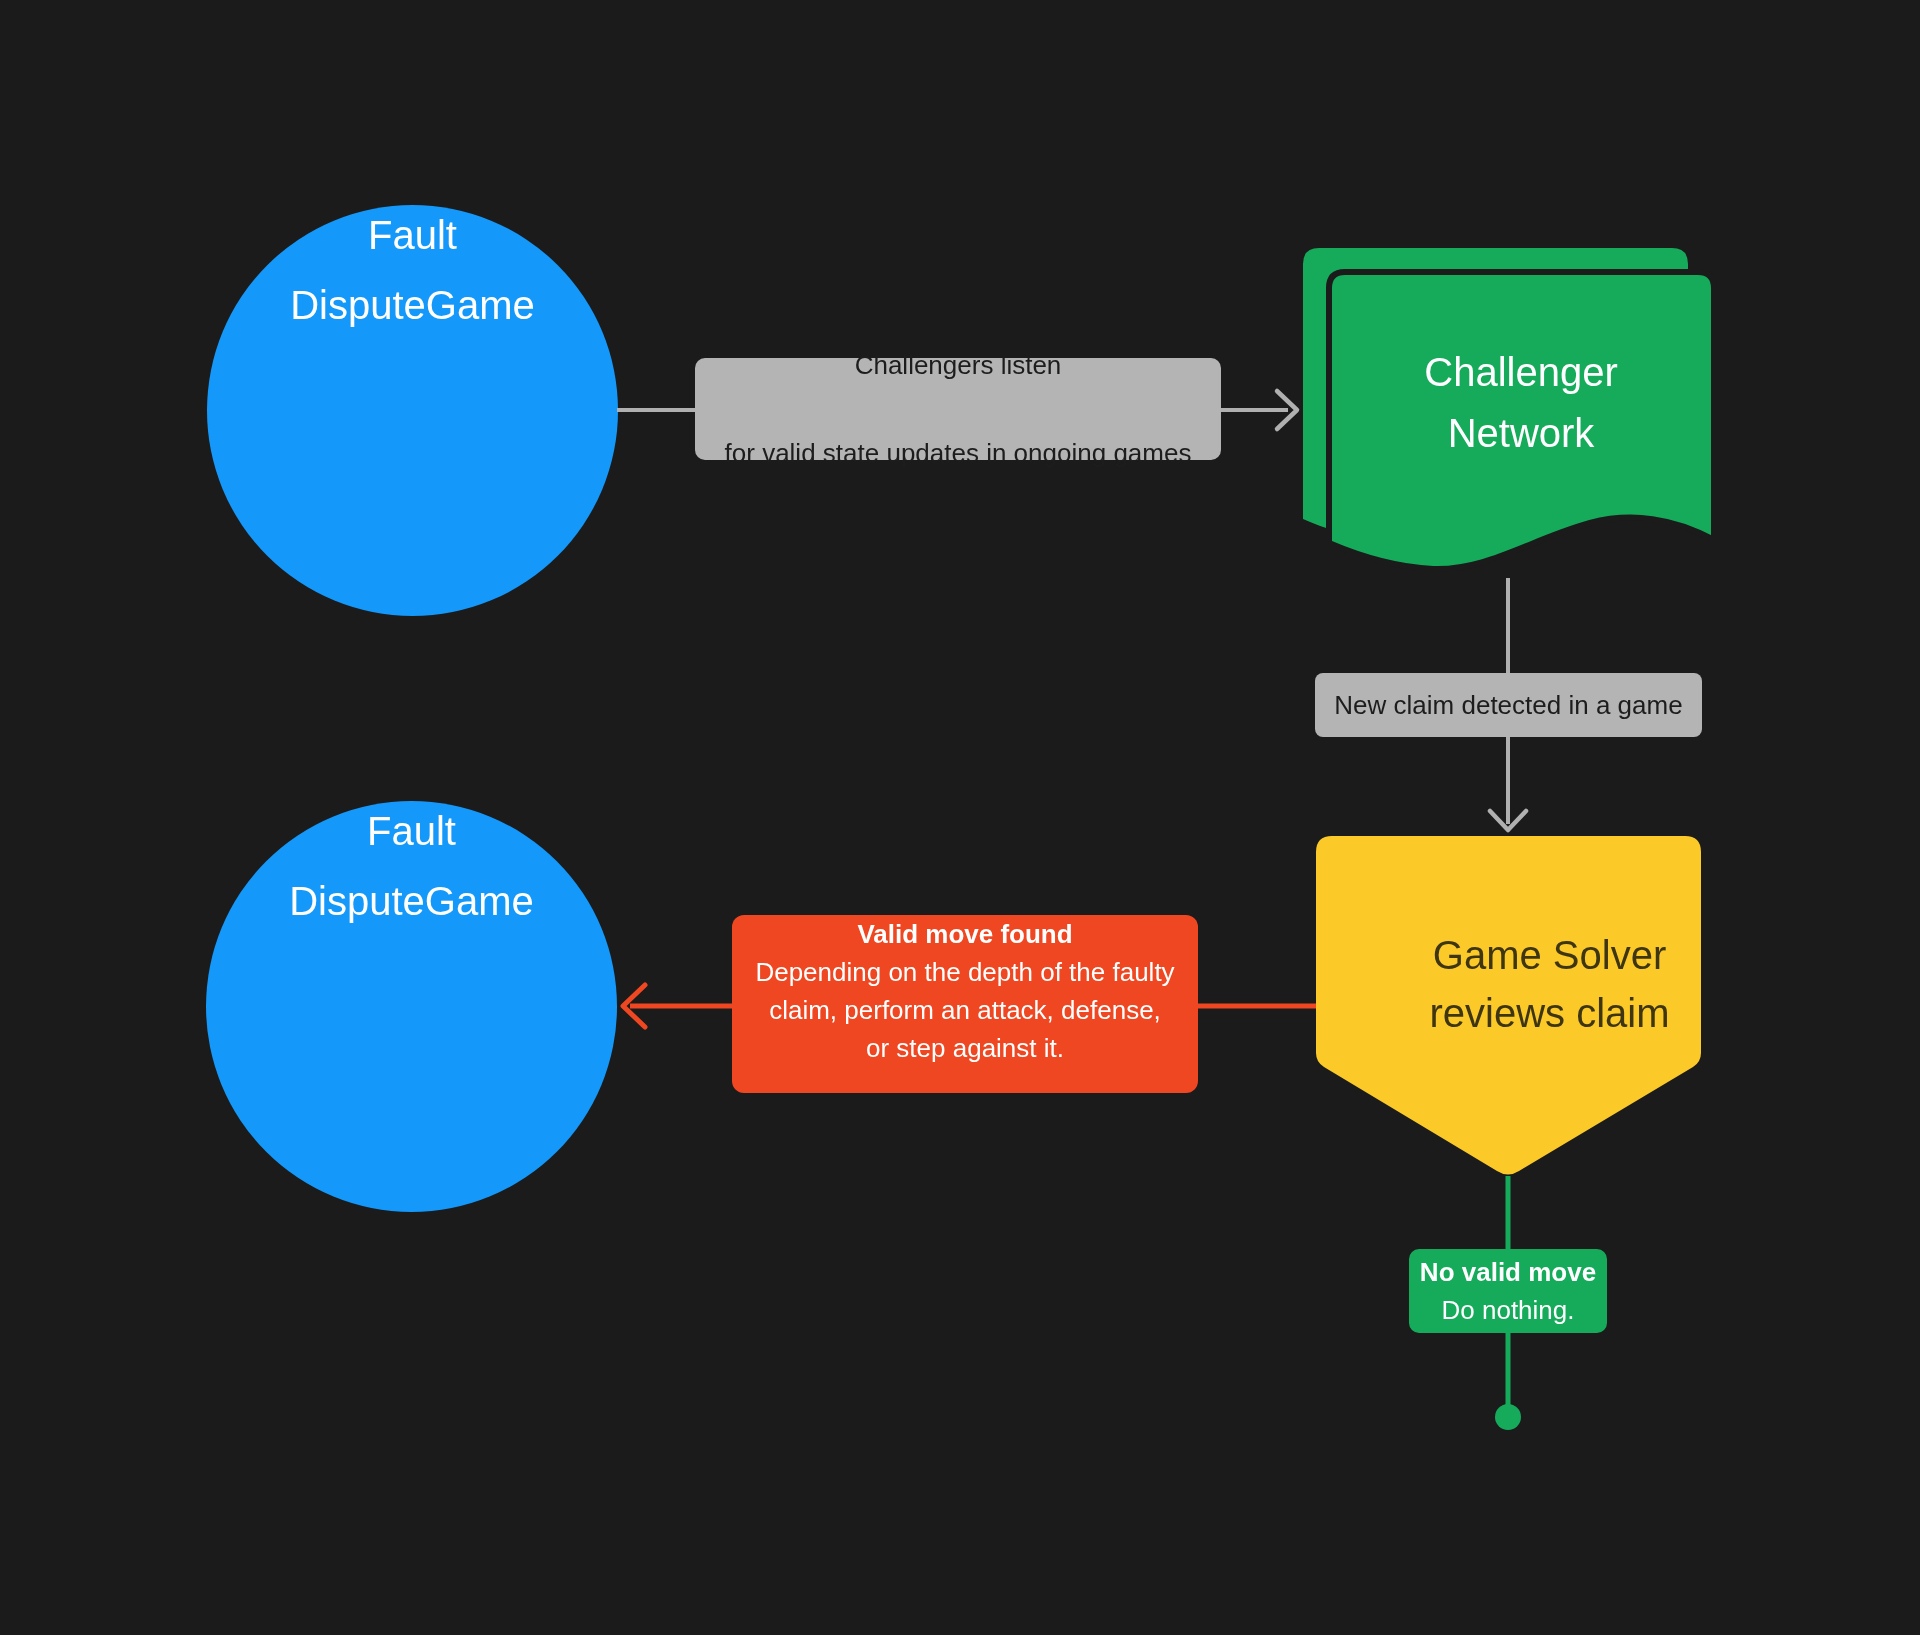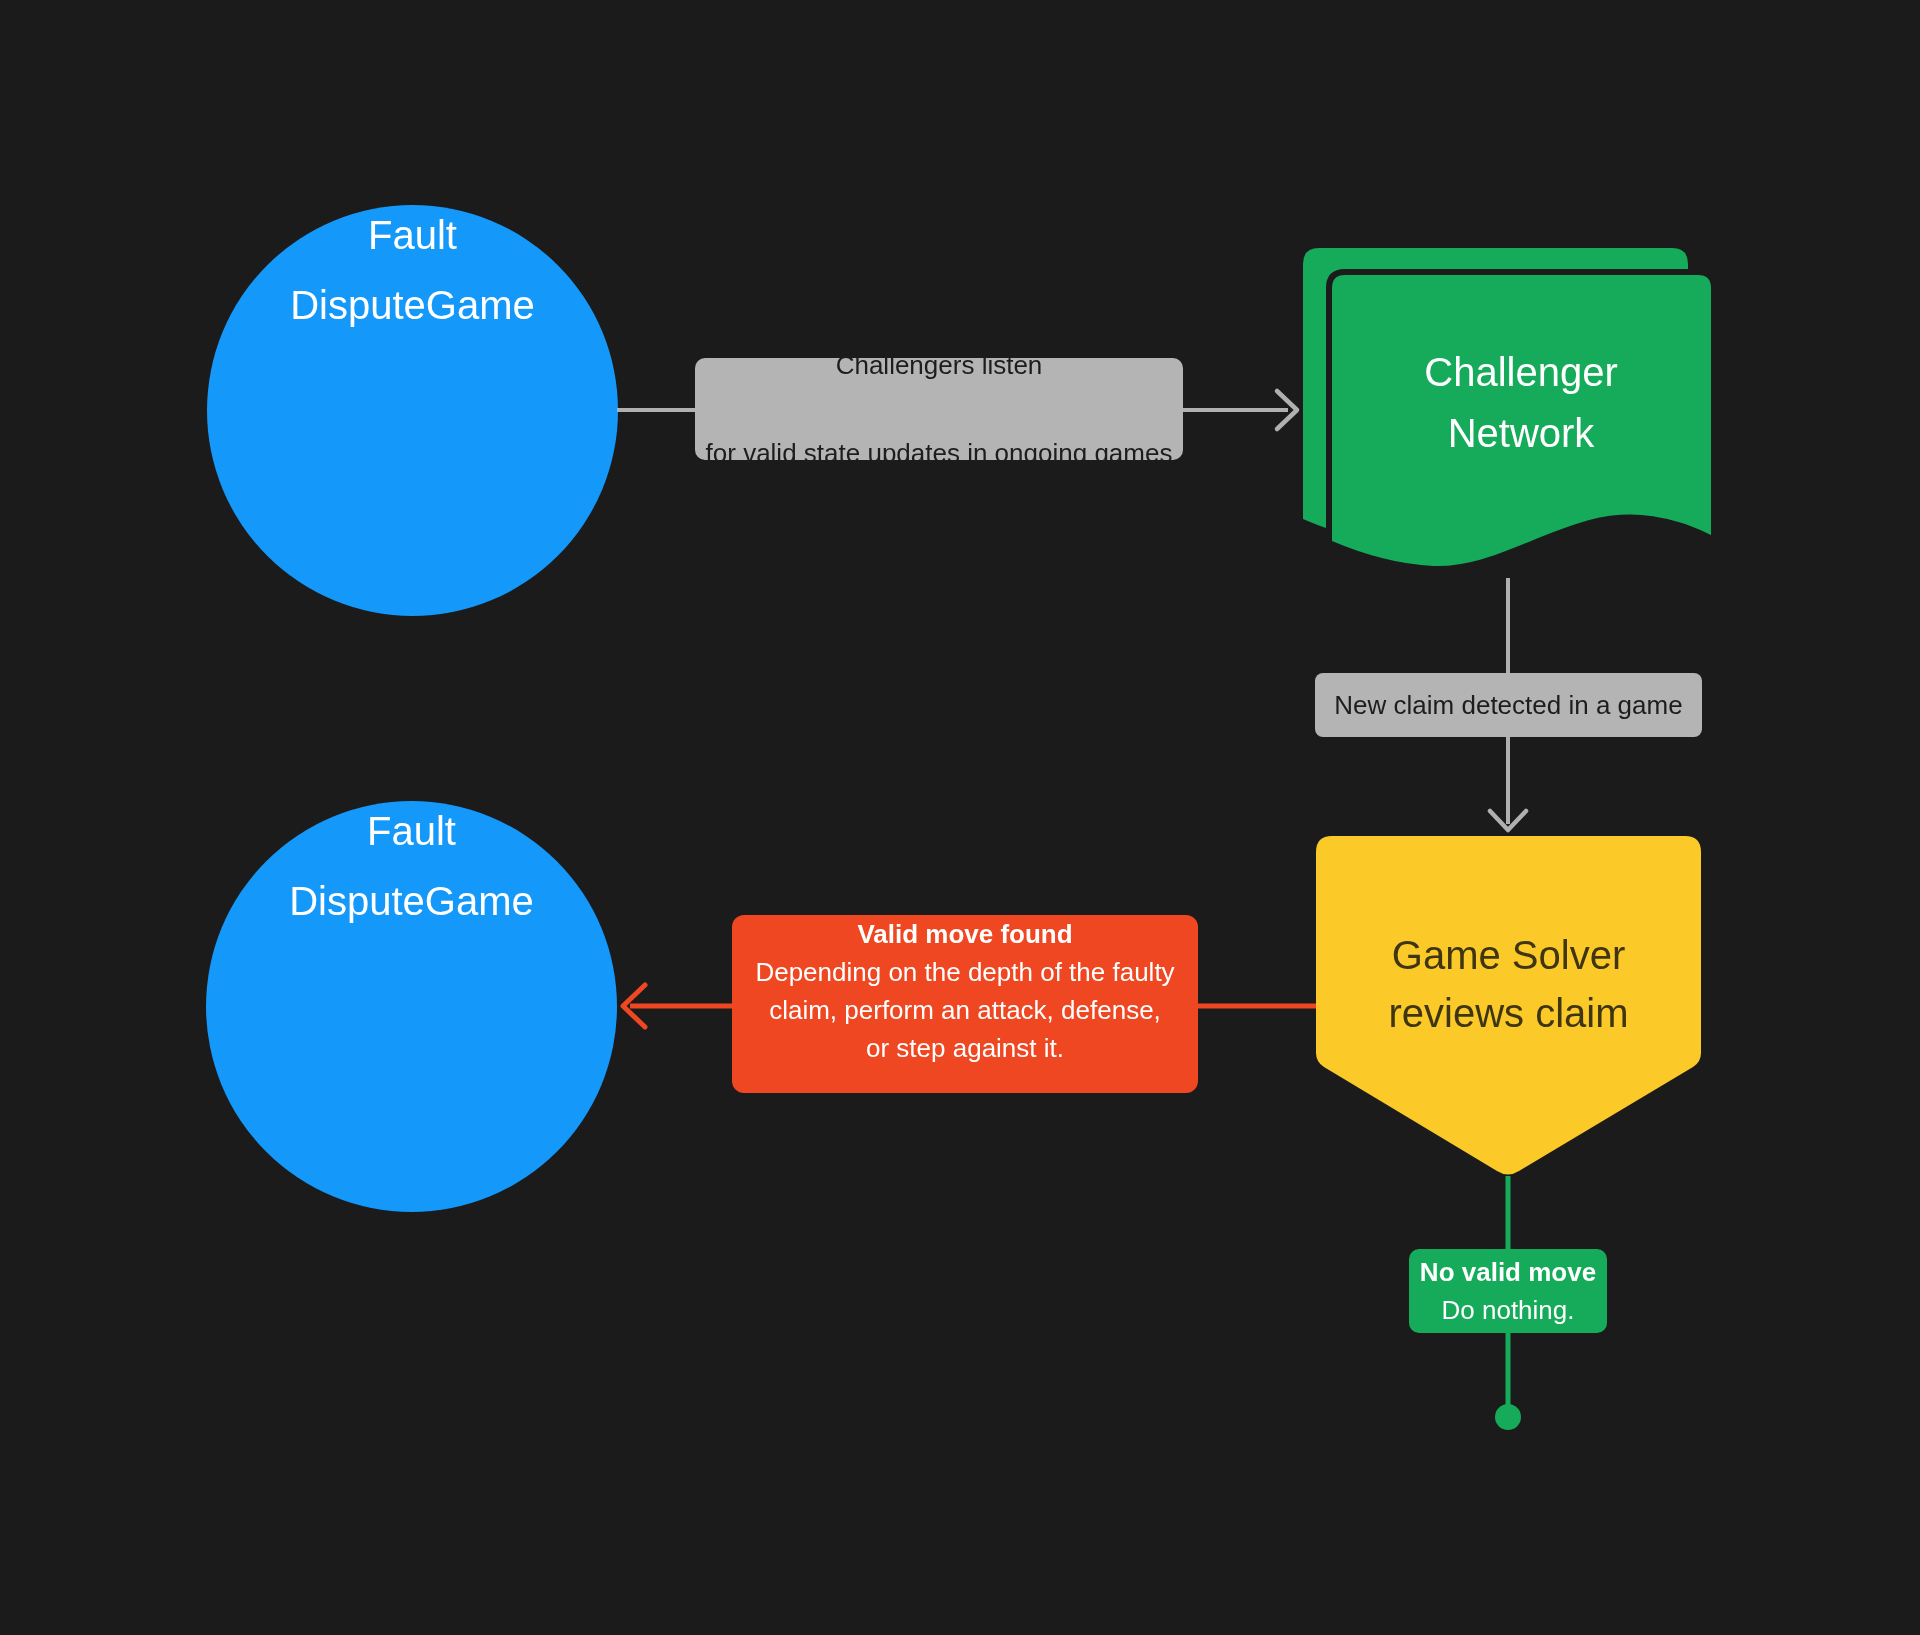--- a/index.html
+++ b/index.html
@@ -23,29 +23,29 @@
   #circle-top{left:207px;top:205px;}
   #circle-bottom{left:206px;top:801px;}
   
   .doc-label{
     position:absolute;left:1329px;top:342px;width:384px;
     color:var(--white-text);font-size:40px;line-height:61px;text-align:center;
   }
   
   .pent-label{
     position:absolute;left:1316px;top:926px;width:385px;
-    color:var(--yellow-text);font-size:40px;line-height:58px;text-align:center;
+    color:var(--yellow-text);font-size:40px;line-height:58px;text-align:center;padding-left:41px;
   }
   
   .edge-label{
     position:absolute;background:var(--gray-label-bg);color:var(--label-text);
     border-radius:10px;display:flex;flex-direction:column;align-items:center;justify-content:center;
     text-align:center;font-size:26px;line-height:40px;white-space:nowrap;
   }
-  #label-listen{left:695px;top:358px;width:488px;height:102px;gap:48px;}
+  #label-listen{left:695px;top:358px;width:526px;height:102px;gap:48px;}
   #label-newclaim{left:1315px;top:673px;width:387px;height:64px;border-radius:8px;}
   
   #box-validmove{
     position:absolute;left:732px;top:915px;width:466px;height:178px;
     background:var(--red);border-radius:12px;color:var(--white-text);
     display:flex;flex-direction:column;align-items:center;
     text-align:center;font-size:26px;line-height:38px;white-space:nowrap;
   }
   
   #box-novalidmove{

